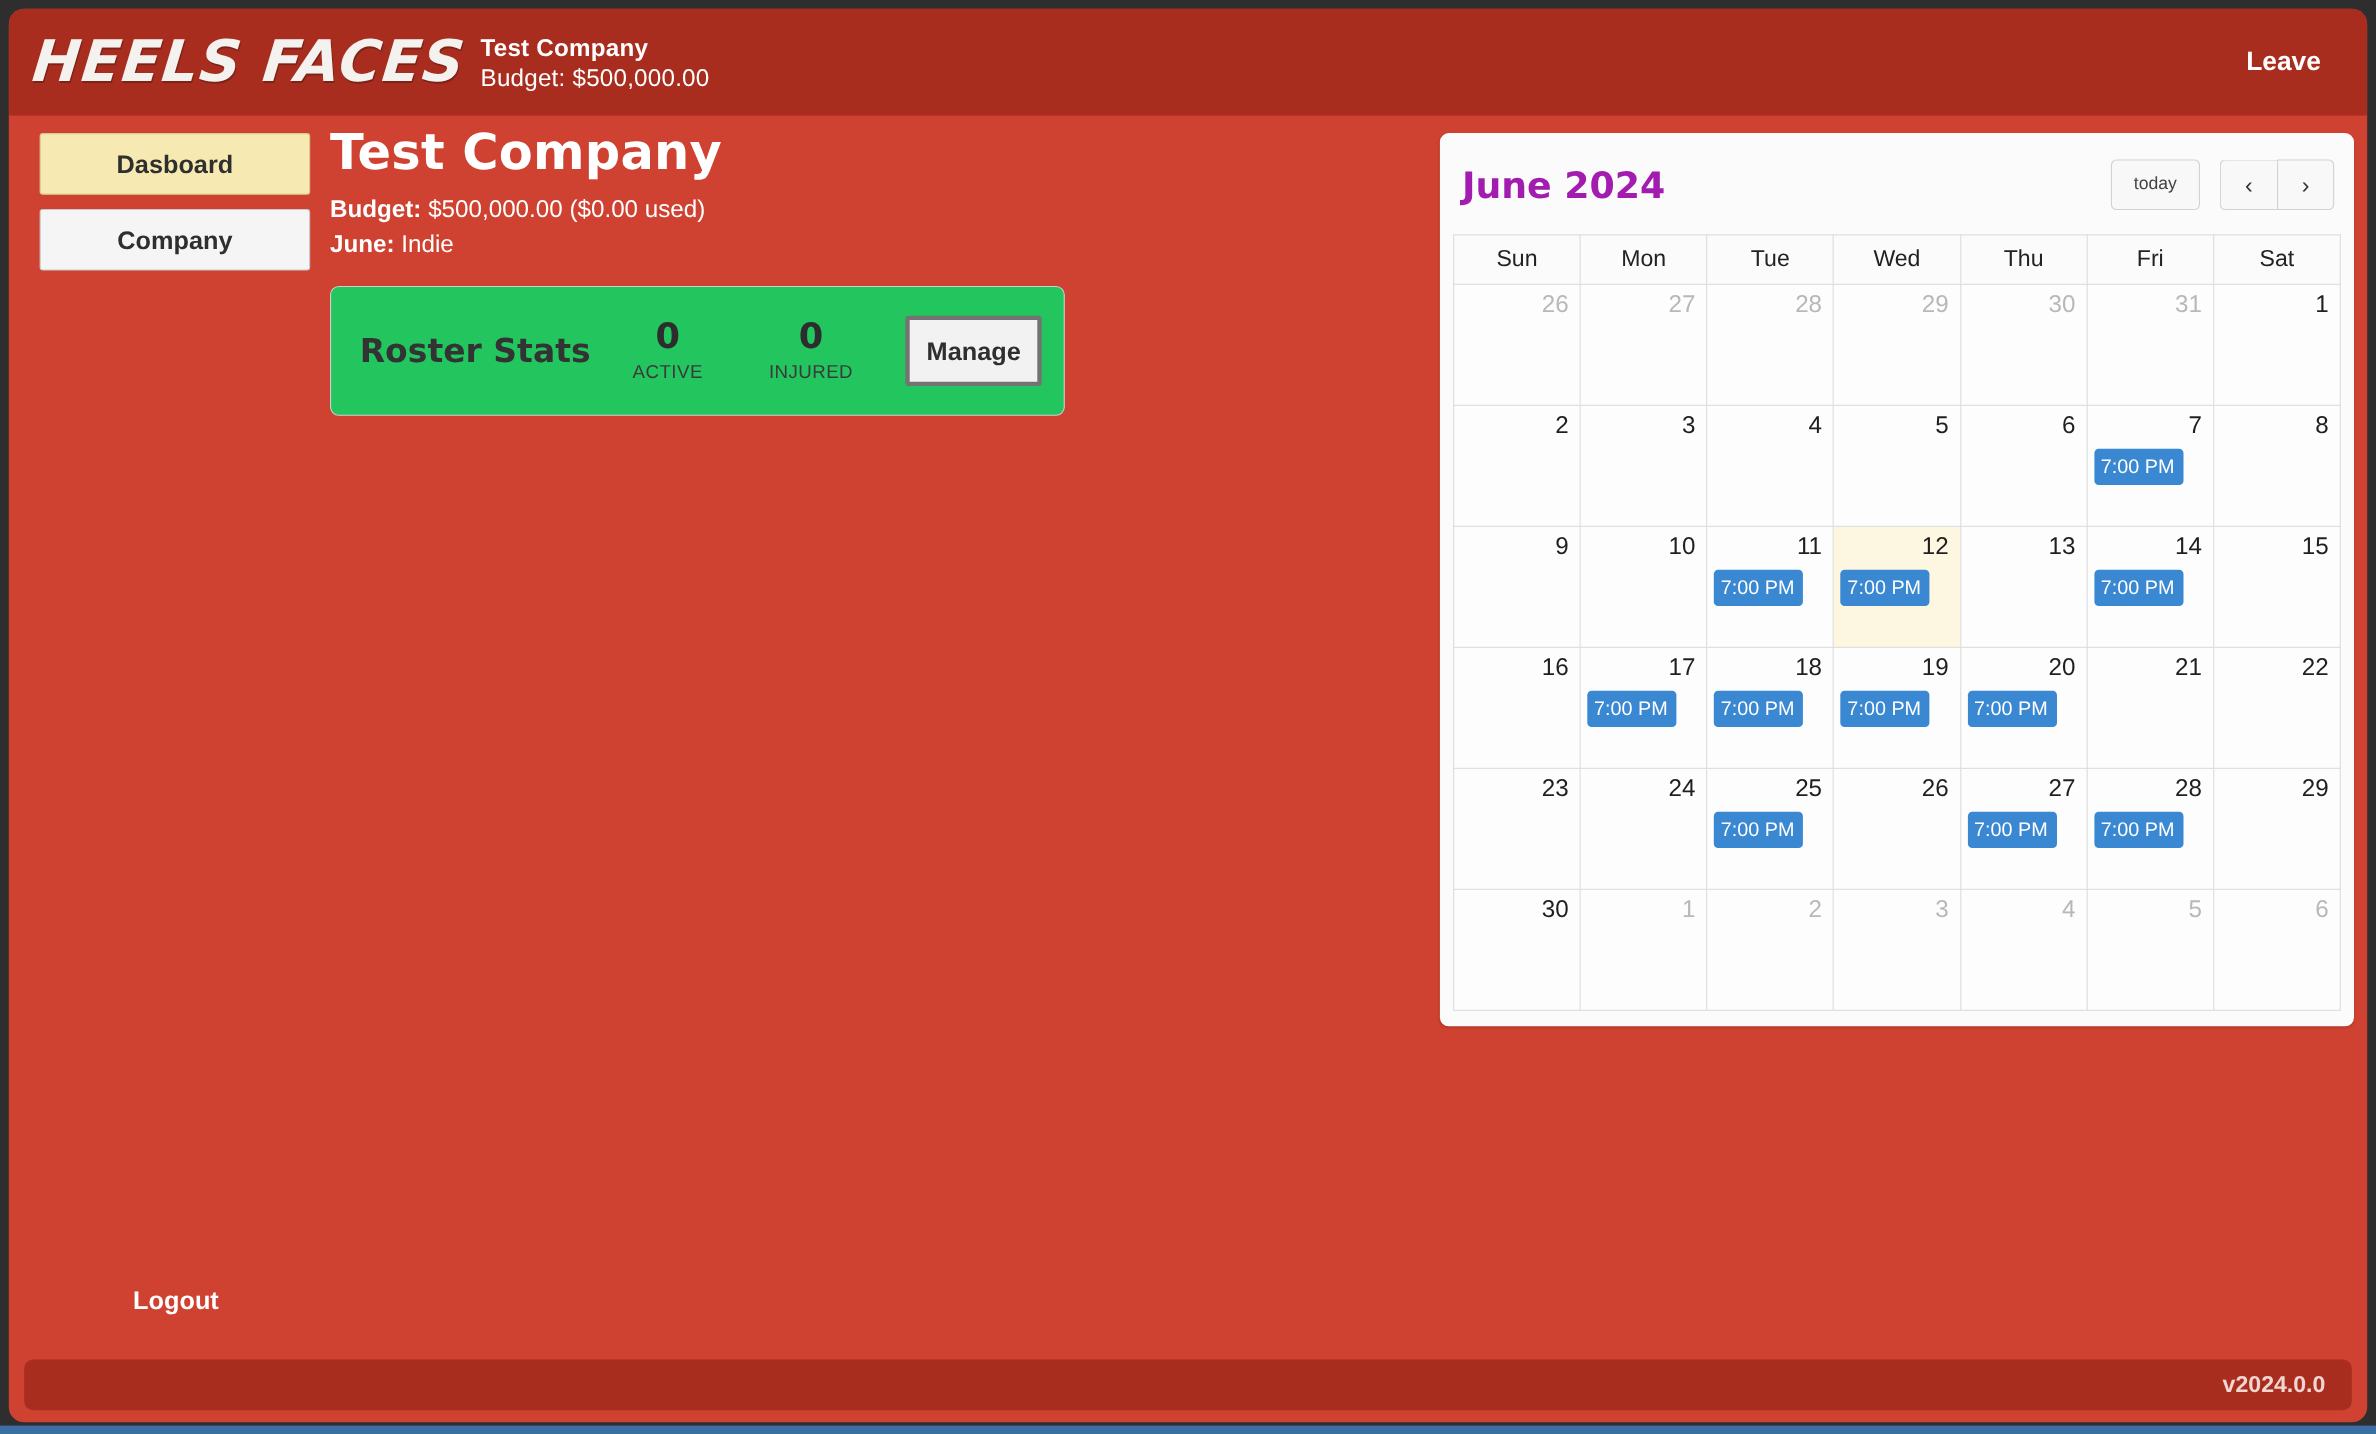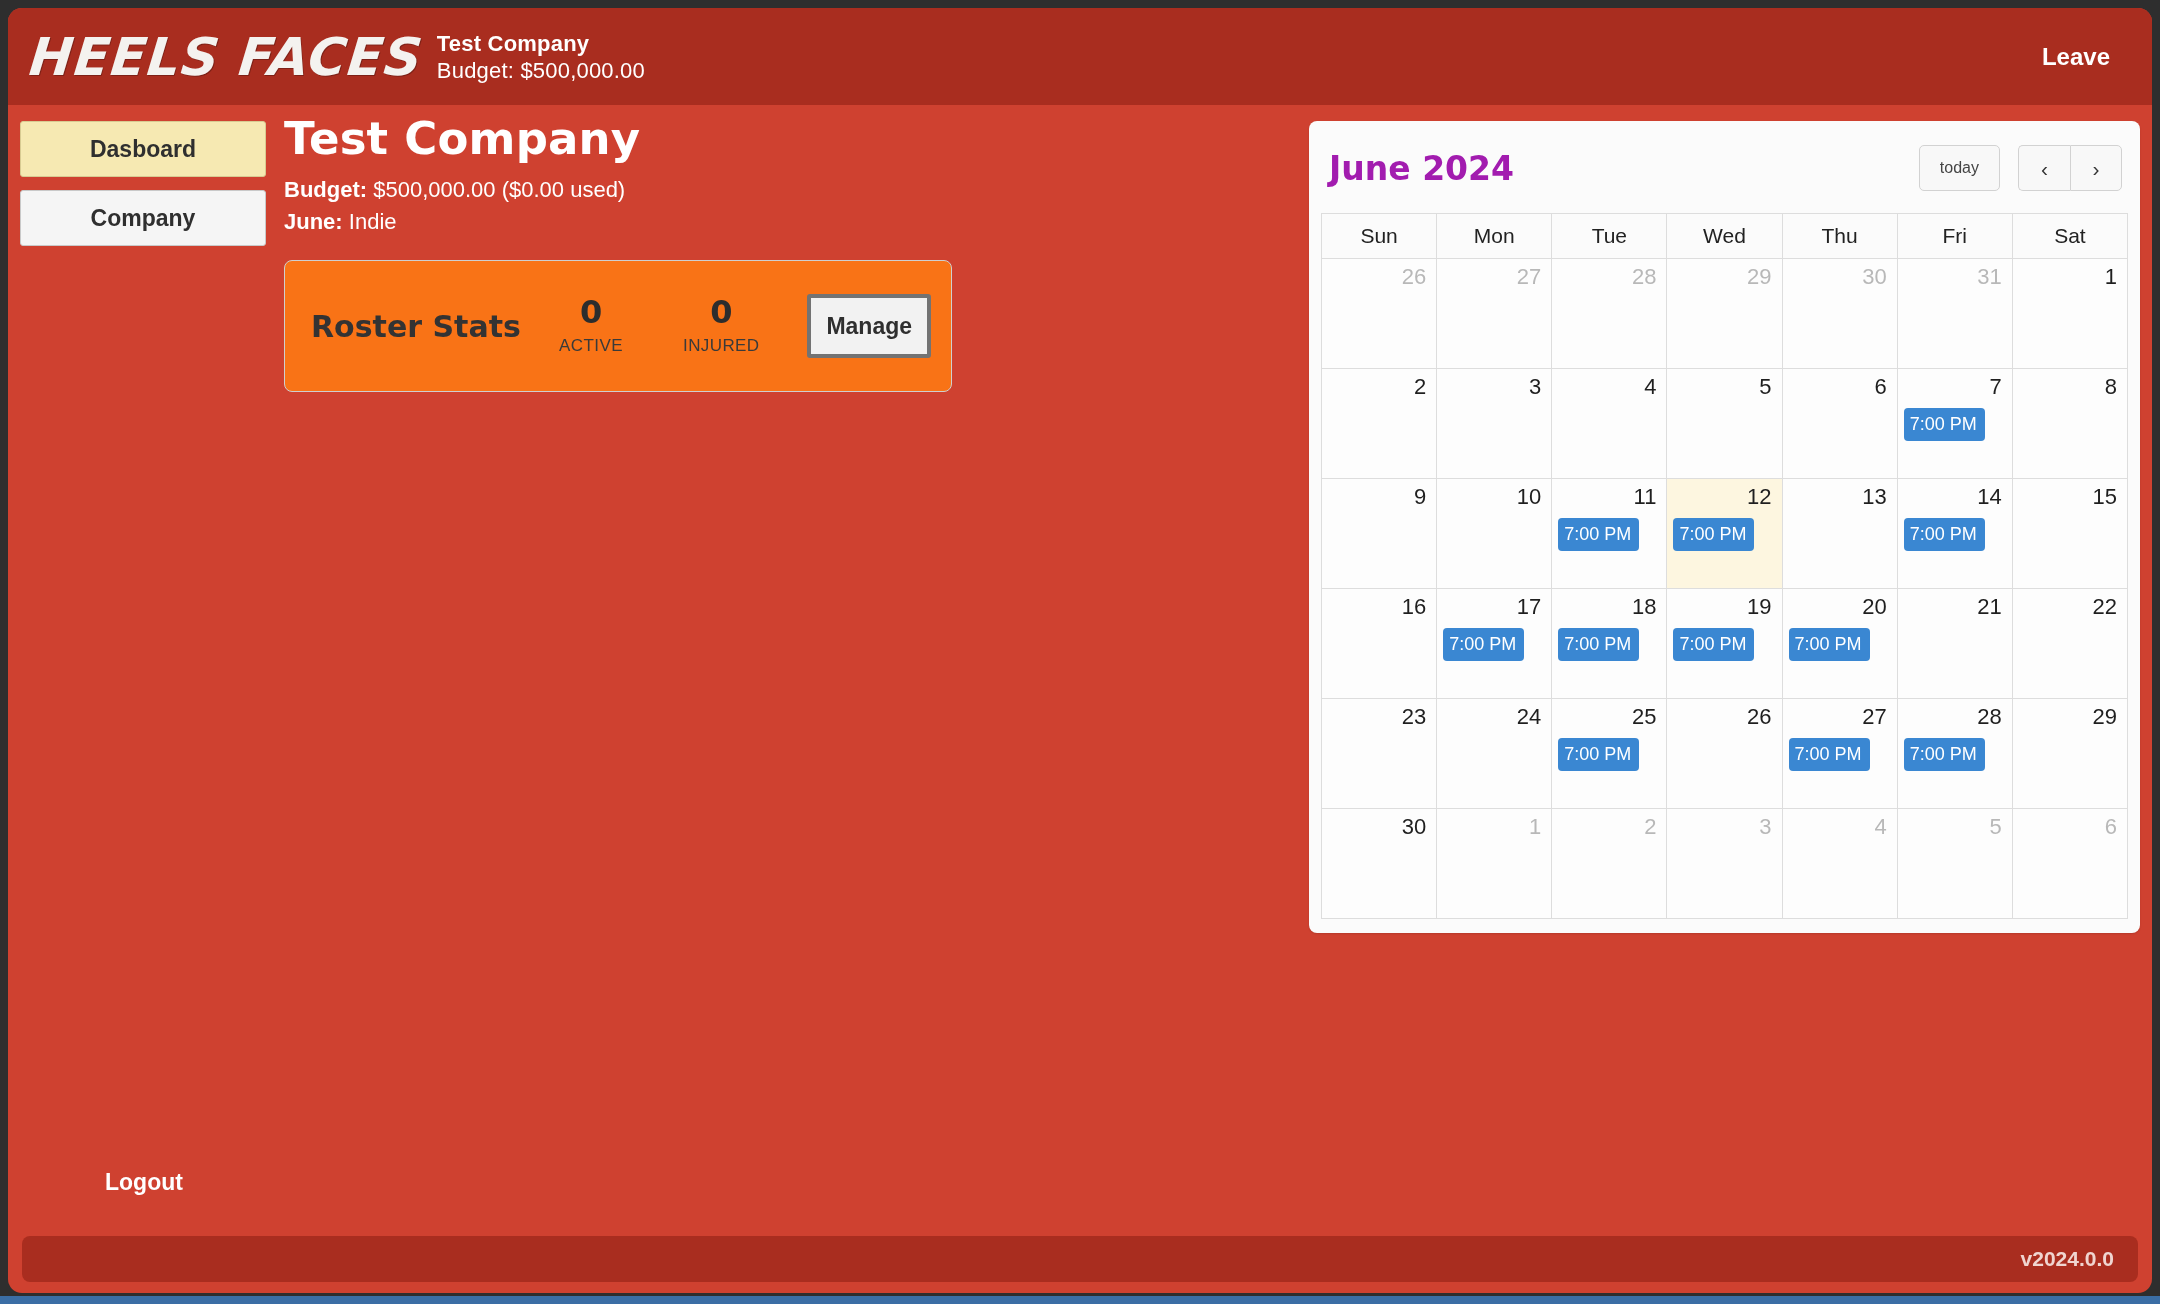--- a/index.html
+++ b/index.html
@@ -62,21 +62,21 @@
     cursor: pointer;
     font-family: "Liberation Sans", sans-serif;
     padding: 6px 4px;
   }
 
   
   .body {
     flex: 1 1 auto;
     display: flex;
     position: relative;
-    padding: 10px 0 0 0;
+    padding: 10px 0 0 16px;
     min-height: 0;
   }
 
   
   .sidebar {
     width: 270px;
     flex: 0 0 270px;
     padding: 6px 12px 0 12px;
     display: flex;
     flex-direction: column;
@@ -129,22 +129,22 @@
     color: #ffffff;
     font-size: 22px;
     line-height: 1.45;
     font-weight: 400;
   }
   .meta-line b { font-weight: 700; }
 
   .roster-card {
     margin-top: 22px;
     width: 668px;
-    height: 132px;
-    background: #f97316;
+    height: 118px;
+    background: #22c55e;
     border: 1px solid #cfcfcf;
     border-radius: 8px;
     display: flex;
     align-items: center;
     padding: 0 20px 0 26px;
   }
   .roster-title {
     font-size: 30px;
     font-weight: 700;
     color: #333333;

